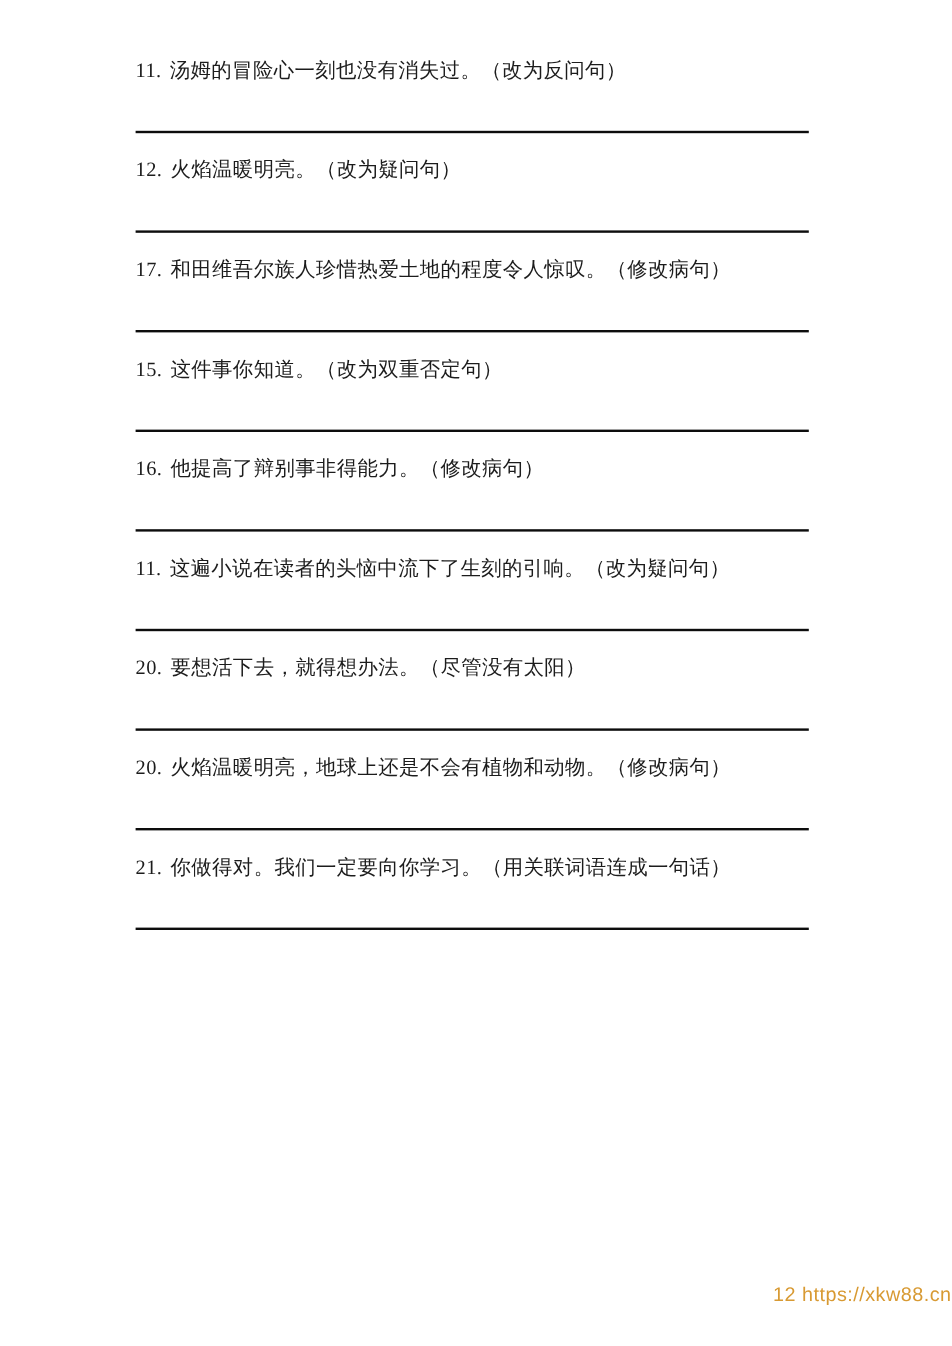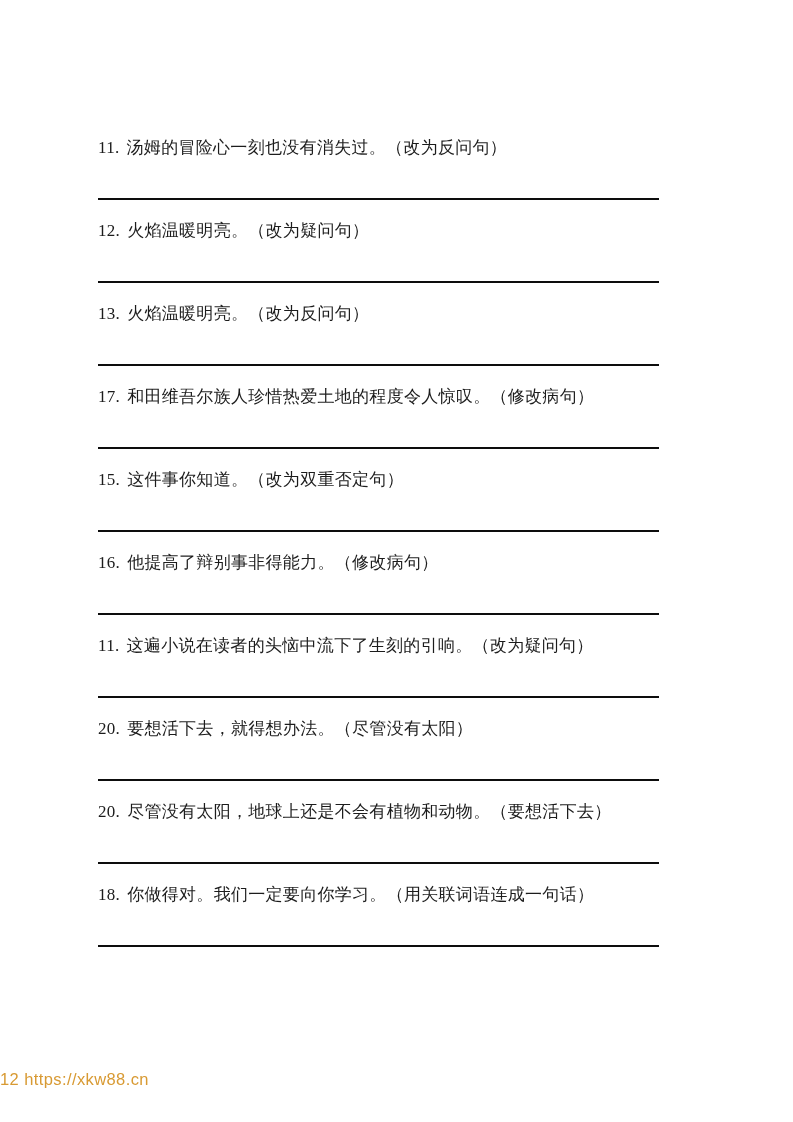--- a/index.html
+++ b/index.html
@@ -9,25 +9,24 @@
   }
   body {
     width: 793px;
     height: 1122px;
     position: relative;
     overflow: hidden;
     font-family: "Liberation Serif", "DejaVu Serif", serif;
   }
   .page {
     position: absolute;
-    left: 98px;
+    left: 113px;
     top: 0;
     width: 561px;
-    padding-top: 93px;
-    margin-top: 43px;
+    padding-top: 47px;
   }
   .item { margin: 0; }
   .item + .item { margin-top: 19px; }
   .item p {
     margin: 0;
     font-size: 17px;
     line-height: 24px;
     color: #1c1c1c;
     letter-spacing: 0.3px;
     white-space: nowrap;
@@ -38,21 +37,21 @@
   .answer-line {
     margin-top: 38px;
     height: 0;
     border-bottom: 2px solid #0d0d0d;
   }
   .footer {
     position: absolute;
     left: 0;
     bottom: 33px;
     width: 100%;
-    text-align: left;
+    text-align: right;
     font-family: "Liberation Sans", "DejaVu Sans", sans-serif;
     font-size: 16.5px;
     letter-spacing: 0.4px;
   }
   .footer span { color: #d89a33; }
   .footer .page-num { margin-right: 5px; }
 </style>
 </head>
 <body>
 
@@ -61,24 +60,20 @@
   <div class="item">
     <p><span class="num">11.</span><span>汤姆的冒险心一刻也没有消失过。（改为反问句）</span></p>
     <div class="answer-line"></div>
   </div>
 
   <div class="item">
     <p><span class="num">12.</span><span>火焰温暖明亮。（改为疑问句）</span></p>
     <div class="answer-line"></div>
   </div>
 
-  <div class="item">
-    <p><span class="num">13.</span><span>火焰温暖明亮。（改为反问句）</span></p>
-    <div class="answer-line"></div>
-  </div>
 
   <div class="item">
     <p><span class="num">17.</span><span>和田维吾尔族人珍惜热爱土地的程度令人惊叹。（修改病句）</span></p>
     <div class="answer-line"></div>
   </div>
 
   <div class="item">
     <p><span class="num">15.</span><span>这件事你知道。（改为双重否定句）</span></p>
     <div class="answer-line"></div>
   </div>
@@ -93,26 +88,26 @@
     <div class="answer-line"></div>
   </div>
 
   <div class="item">
     <p><span class="num">20.</span><span>要想活下去，就得想办法。（尽管没有太阳）</span></p>
     <div class="answer-line"></div>
   </div>
 
 
   <div class="item">
-    <p><span class="num">20.</span><span>尽管没有太阳，地球上还是不会有植物和动物。（要想活下去）</span></p>
+    <p><span class="num">20.</span><span>火焰温暖明亮，地球上还是不会有植物和动物。（修改病句）</span></p>
     <div class="answer-line"></div>
   </div>
 
   <div class="item">
-    <p><span class="num">18.</span><span>你做得对。我们一定要向你学习。（用关联词语连成一句话）</span></p>
+    <p><span class="num">21.</span><span>你做得对。我们一定要向你学习。（用关联词语连成一句话）</span></p>
     <div class="answer-line"></div>
   </div>
 
 </div>
 
 <div class="footer">
   <span class="page-num">12</span><span>https://xkw88.cn</span>
 </div>
 
 </body></html>

